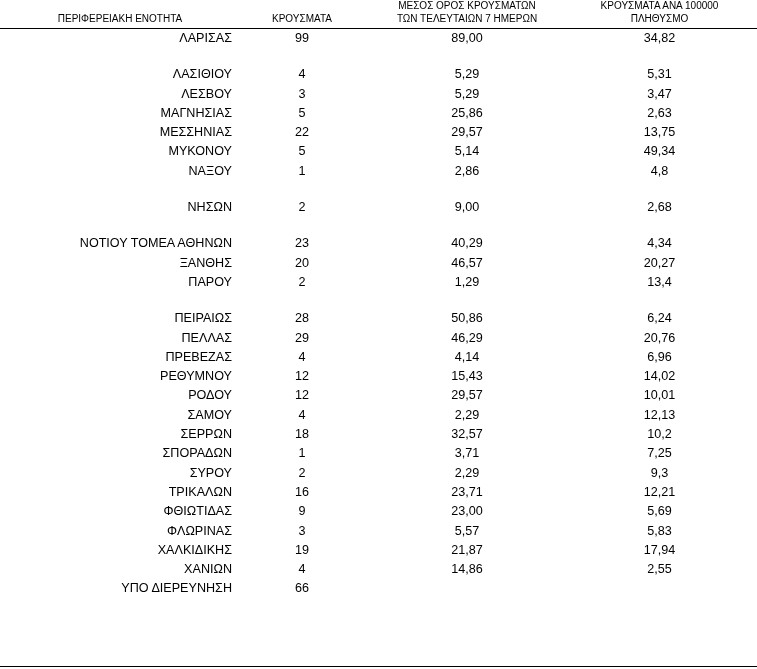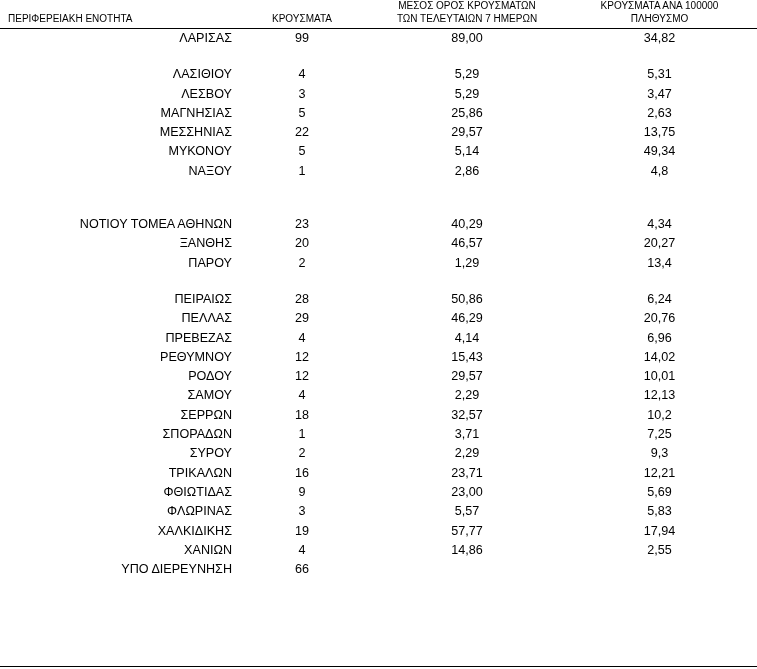--- a/index.html
+++ b/index.html
@@ -33,21 +33,21 @@
   table.data col.c-per   { width: 195px; }
 
   thead th {
     font-weight: normal;
     font-size: 10px;
     vertical-align: bottom;
     padding: 0 0 3px 0;
     line-height: 1.25;
   }
   thead th.h-name {
-    text-align: left;
+    text-align: center;
     padding-left: 8px;
   }
   thead th.h-center {
     text-align: center;
   }
   thead tr.head-row th {
     border-bottom: 1.3px solid #000;
   }
   .hdr-l1, .hdr-l2 {
     display: block;
@@ -163,20 +163,26 @@
           <td class="num">1</td>
           <td class="num">2,86</td>
           <td class="num">4,8</td>
         </tr>
         <tr class="spacer">
           <td>&nbsp;</td>
           <td>&nbsp;</td>
           <td>&nbsp;</td>
           <td>&nbsp;</td>
         </tr>
+        <tr>
+          <td class="name">ΝΗΣΩΝ</td>
+          <td class="num">2</td>
+          <td class="num">9,00</td>
+          <td class="num">2,68</td>
+        </tr>
         <tr class="spacer">
           <td>&nbsp;</td>
           <td>&nbsp;</td>
           <td>&nbsp;</td>
           <td>&nbsp;</td>
         </tr>
         <tr>
           <td class="name noindent">ΝΟΤΙΟΥ ΤΟΜΕΑ ΑΘΗΝΩΝ</td>
           <td class="num">23</td>
           <td class="num">40,29</td>
@@ -268,21 +274,21 @@
         </tr>
         <tr>
           <td class="name">ΦΛΩΡΙΝΑΣ</td>
           <td class="num">3</td>
           <td class="num">5,57</td>
           <td class="num">5,83</td>
         </tr>
         <tr>
           <td class="name">ΧΑΛΚΙΔΙΚΗΣ</td>
           <td class="num">19</td>
-          <td class="num">57,77</td>
+          <td class="num">21,87</td>
           <td class="num">17,94</td>
         </tr>
         <tr>
           <td class="name">ΧΑΝΙΩΝ</td>
           <td class="num">4</td>
           <td class="num">14,86</td>
           <td class="num">2,55</td>
         </tr>
         <tr>
           <td class="name noindent italic">ΥΠΟ ΔΙΕΡΕΥΝΗΣΗ</td>

